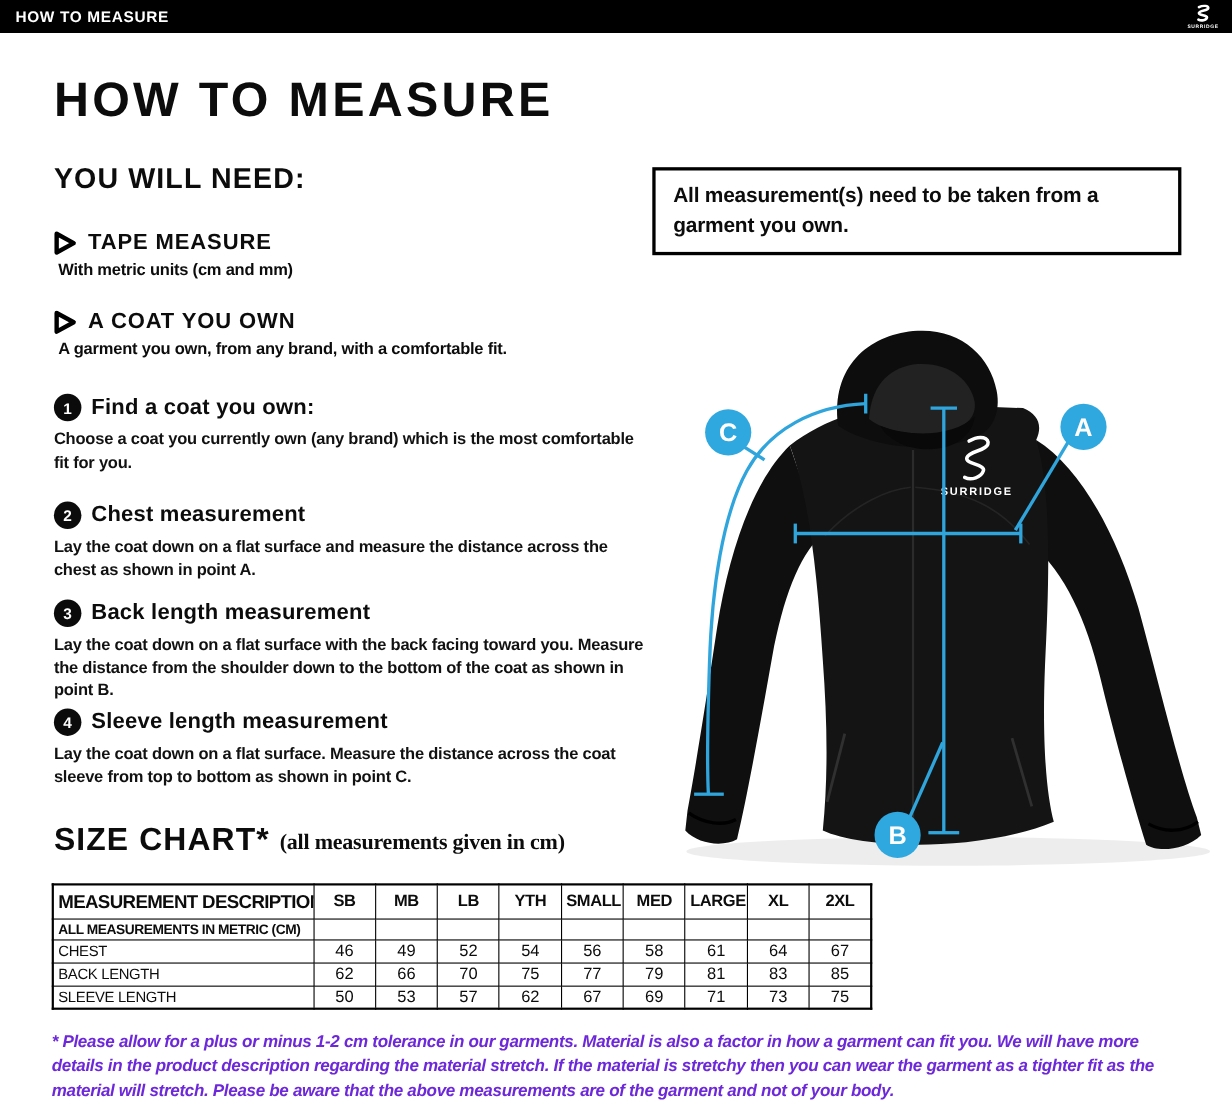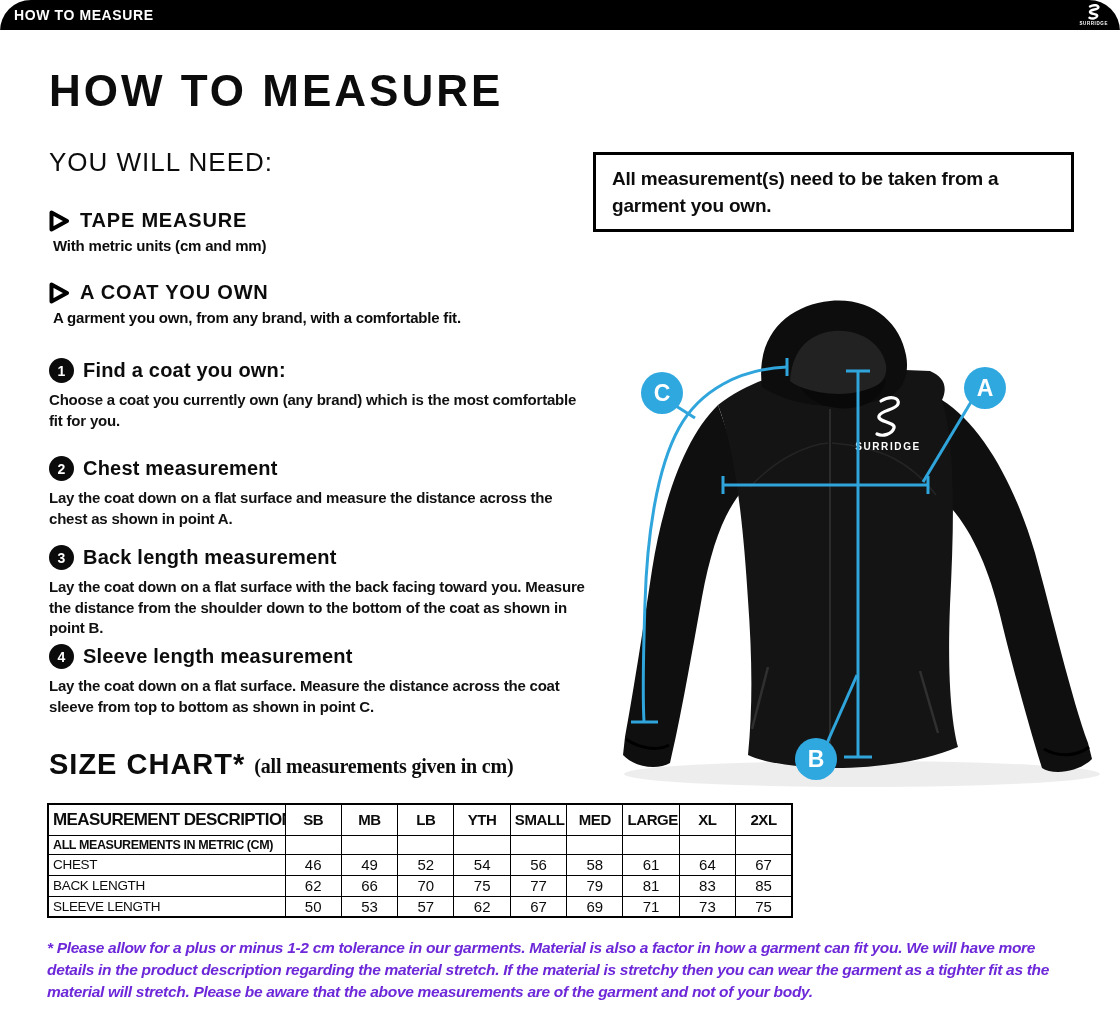--- a/index.html
+++ b/index.html
@@ -1,30 +1,30 @@
 <!DOCTYPE html>
 <html><head>
 <meta charset="utf-8">
 <style>
   * { margin:0; padding:0; box-sizing:border-box; }
   html,body { background:#ffffff; }
   body { font-family:"Liberation Sans", sans-serif; color:#0c0c0c; }
-  .page { position:relative; width:1120px; height:1013px; background:#fff; overflow:hidden;border-radius:31px; }
+  .page { position:relative; width:1120px; height:1013px; background:#fff; overflow:hidden; }
 
   
   .topbar { position:absolute; left:0; top:0; width:1120px; height:30px; background:#000;
             display:flex; align-items:center; justify-content:space-between; padding:0 12px 0 14px; }
   .topbar-title { color:#fff; font-size:14px; font-weight:700; letter-spacing:.6px; }
   .brand { display:flex; flex-direction:column; align-items:center; line-height:1; padding-top:1px; }
   .brand svg { display:block; }
   .brand-name { color:#fff; font-size:4.5px; font-weight:700; letter-spacing:.6px; margin-top:1px; }
 
   
   .h1 { position:absolute; left:49px; top:66px; font-size:44px; font-weight:800; letter-spacing:3px; }
-  .h2 { position:absolute; left:49px; top:147px; font-size:26px; font-weight:400; letter-spacing:1px; }
+  .h2 { position:absolute; left:49px; top:147px; font-size:26px; font-weight:700; letter-spacing:1px; }
 
   
   .tool { position:absolute; left:49px; width:560px; }
   .tool-head { display:flex; align-items:center; gap:10px; font-size:20px; font-weight:800; letter-spacing:.8px; }
   .tool-desc { font-size:15px; font-weight:700; letter-spacing:-.2px; margin-top:5px; margin-left:4px; }
   .tool1 { top:209px; } .tool2 { top:281px; }
 
   
   .step { position:absolute; left:49px; width:545px; }
   .step-head { display:flex; align-items:center; gap:9px; font-size:20px; font-weight:800; letter-spacing:.2px; }

